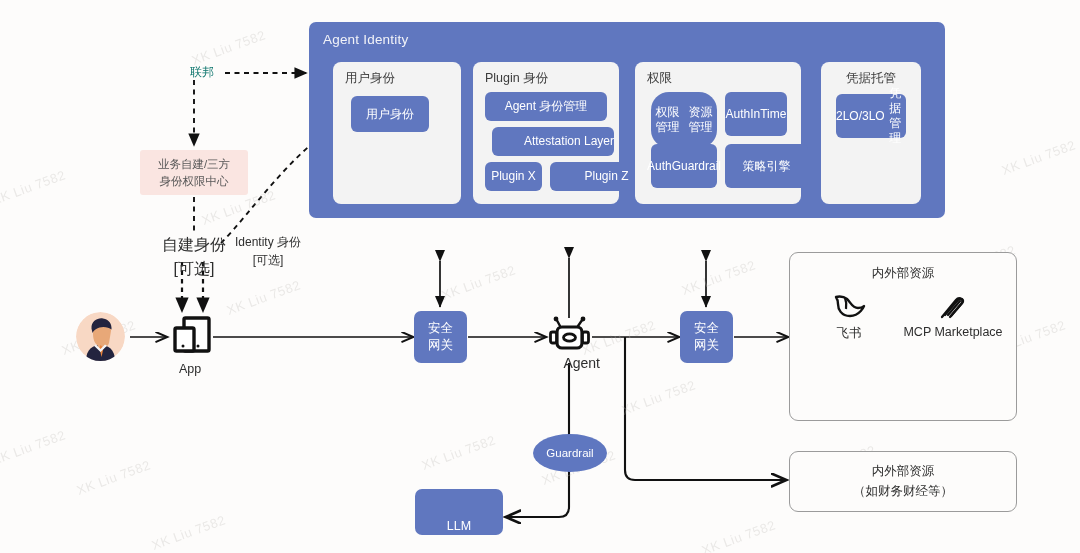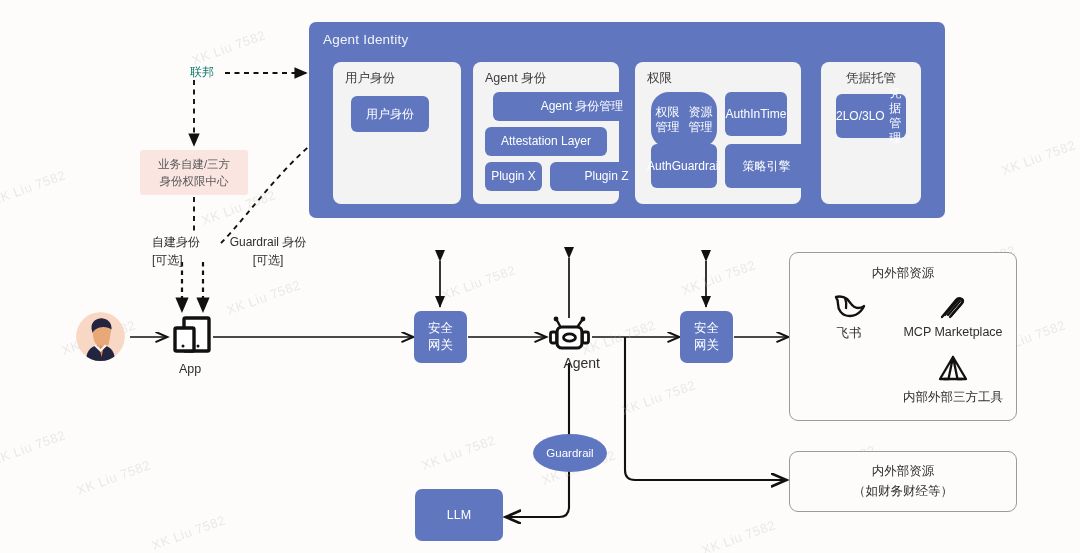--- a/index.html
+++ b/index.html
@@ -195,25 +195,25 @@
     <div id="identity-title">Agent Identity</div>
 
     <div class="id-card" style="left:24px;width:128px;height:142px;">
       <div class="id-card-title">用户身份</div>
       <div class="chip" style="left:18px;top:34px;width:78px;height:36px;">
         <span>用户身份</span>
       </div>
     </div>
 
     <div class="id-card" style="left:164px;width:146px;height:142px;">
-      <div class="id-card-title">Agent 身份</div>
-      <div class="chip" style="left:20px;top:30px;width:122px;height:29px;padding-left:28px;">
+      <div class="id-card-title">Plugin 身份</div>
+      <div class="chip" style="left:12px;top:30px;width:122px;height:29px;">
         <span>Agent 身份管理</span>
       </div>
-      <div class="chip" style="left:12px;top:65px;width:122px;height:29px;">
+      <div class="chip" style="left:19px;top:65px;width:122px;height:29px;justify-content:flex-end;">
         <span>Attestation Layer</span>
       </div>
       <div class="chip" style="left:12px;top:100px;width:57px;height:29px;">
         <span>Plugin X</span>
       </div>
       <div class="chip" style="left:77px;top:100px;width:57px;height:29px;padding-left:28px;">
         <span>Plugin Z</span>
       </div>
     </div>
 
@@ -245,26 +245,26 @@
     </div>
   </div>
 
   <div class="lbl" style="left:190px;top:64px;">联邦</div>
 
   <div class="abs" id="id-center">
     <span>业务自建/三方</span>
     <span>身份权限中心</span>
   </div>
 
-  <div class="abs" style="left:152px;top:233px;width:84px;color:#2e2e2e;font-size:12px;line-height:1.5;">
+  <div class="abs" style="left:152px;top:233px;width:84px;text-align:center;color:#2e2e2e;font-size:16px;line-height:1.5;">
     <div>自建身份</div>
     <div>[可选]</div>
   </div>
   <div class="abs" style="left:218px;top:233px;width:100px;text-align:center;color:#2e2e2e;font-size:12px;line-height:1.5;">
-    <div>Guardrail 身份</div>
+    <div>Identity 身份</div>
     <div>[可选]</div>
   </div>
 
   <div class="abs" id="avatar">
     <svg width="49" height="49" viewBox="0 0 49 49">
       <circle cx="24.5" cy="24.5" r="24.5" fill="#f8d8c4"></circle>
       <path d="M10,49 C10,37 17,33 24.5,33 C32,33 39,37 39,49 Z" fill="#23243f"></path>
       <path d="M22,30 h6 v7 h-6 Z" fill="#e8a878"></path>
       <path d="M17,17 C17,10 22,7 26,7 C33,7 36,12 35,19 L33,31 C32,35 28,36 25,35 C20,34 17,29 17,22 Z" fill="#e8a878"></path>
       <path d="M15.5,16.5 C15,9 22,5.5 27,6.5 C33,7.5 36,12 35.5,17.5 C33,15.5 28,14 23.5,15.5 C20,16.6 17.5,18.5 16.5,21 Z" fill="#23243f"></path>
@@ -303,21 +303,21 @@
       <rect x="35.5" y="16" width="6" height="11" rx="2" fill="#fff" stroke="#111" stroke-width="2.8"></rect>
       <ellipse cx="22.5" cy="21.5" rx="6" ry="3.6" fill="#fff" stroke="#111" stroke-width="2.8"></ellipse>
     </svg>
   </div>
   <div id="agent-caption">Agent</div>
 
   <div class="abs" id="guardrail">
     <span>Guardrail</span>
   </div>
 
-  <div class="bluebox" style="left:415px;top:489px;width:88px;height:52px;">
+  <div class="bluebox" style="left:415px;top:489px;width:88px;height:46px;justify-content:flex-end;">
     <span>LLM</span>
   </div>
 
   <div class="outbox" style="left:789px;top:252px;width:226px;height:167px;">
     <div class="outbox-title" style="top:12px;">内外部资源</div>
 
     <div class="res-item" style="left:104px;top:38px;width:118px;">
       <svg width="34" height="30" viewBox="0 0 34 30">
         <path d="M6,26 L20,9 C23,5.5 28,8 26,12 L15,25" fill="none" stroke="#111" stroke-width="2.3" stroke-linecap="round"></path>
         <path d="M9,24 L22,9 C24.5,6 28.5,8.5 26.5,11.5 L14,26" fill="none" stroke="#111" stroke-width="2.3" stroke-linecap="round"></path>
@@ -328,28 +328,20 @@
 
     <div class="res-item" style="left:14px;top:38px;width:90px;">
       <svg width="34" height="30" viewBox="0 0 34 30">
         <path d="M4,6 C4,6 10,4 15,8 C19,11.5 20,17 26,17 C30,17 32,15 32,15 C32,15 28,25 18,25 C9,25 6,18 6,13 C6,9 4,6 4,6 Z" fill="none" stroke="#111" stroke-width="2.4" stroke-linejoin="round"></path>
         <path d="M13,7 C13,7 15,12 14,18" fill="none" stroke="#111" stroke-width="2.2"></path>
       </svg>
       <div class="res-label">飞书</div>
     </div>
 
 
-    <div class="res-item" style="left:104px;top:100px;width:118px;">
-      <svg width="34" height="32" viewBox="0 0 34 32">
-        <path d="M17,4 L30,26 L21.5,26 Z" fill="none" stroke="#111" stroke-width="2.3" stroke-linejoin="round"></path>
-        <path d="M17,4 L4,26 L12.5,26 Z" fill="none" stroke="#111" stroke-width="2.3" stroke-linejoin="round"></path>
-        <path d="M8,26 H26" stroke="#111" stroke-width="2.3" stroke-linecap="round"></path>
-      </svg>
-      <div class="res-label">内部外部三方工具</div>
-    </div>
   </div>
 
   <div class="outbox" style="left:789px;top:451px;width:226px;height:59px;display:flex;flex-direction:column;align-items:center;justify-content:center;">
     <div style="color:#2e2e2e;font-size:12.5px;line-height:1.55;">内外部资源</div>
     <div style="color:#2e2e2e;font-size:12.5px;line-height:1.55;">（如财务财经等）</div>
   </div>
 
 </div>
 
 </body></html>

